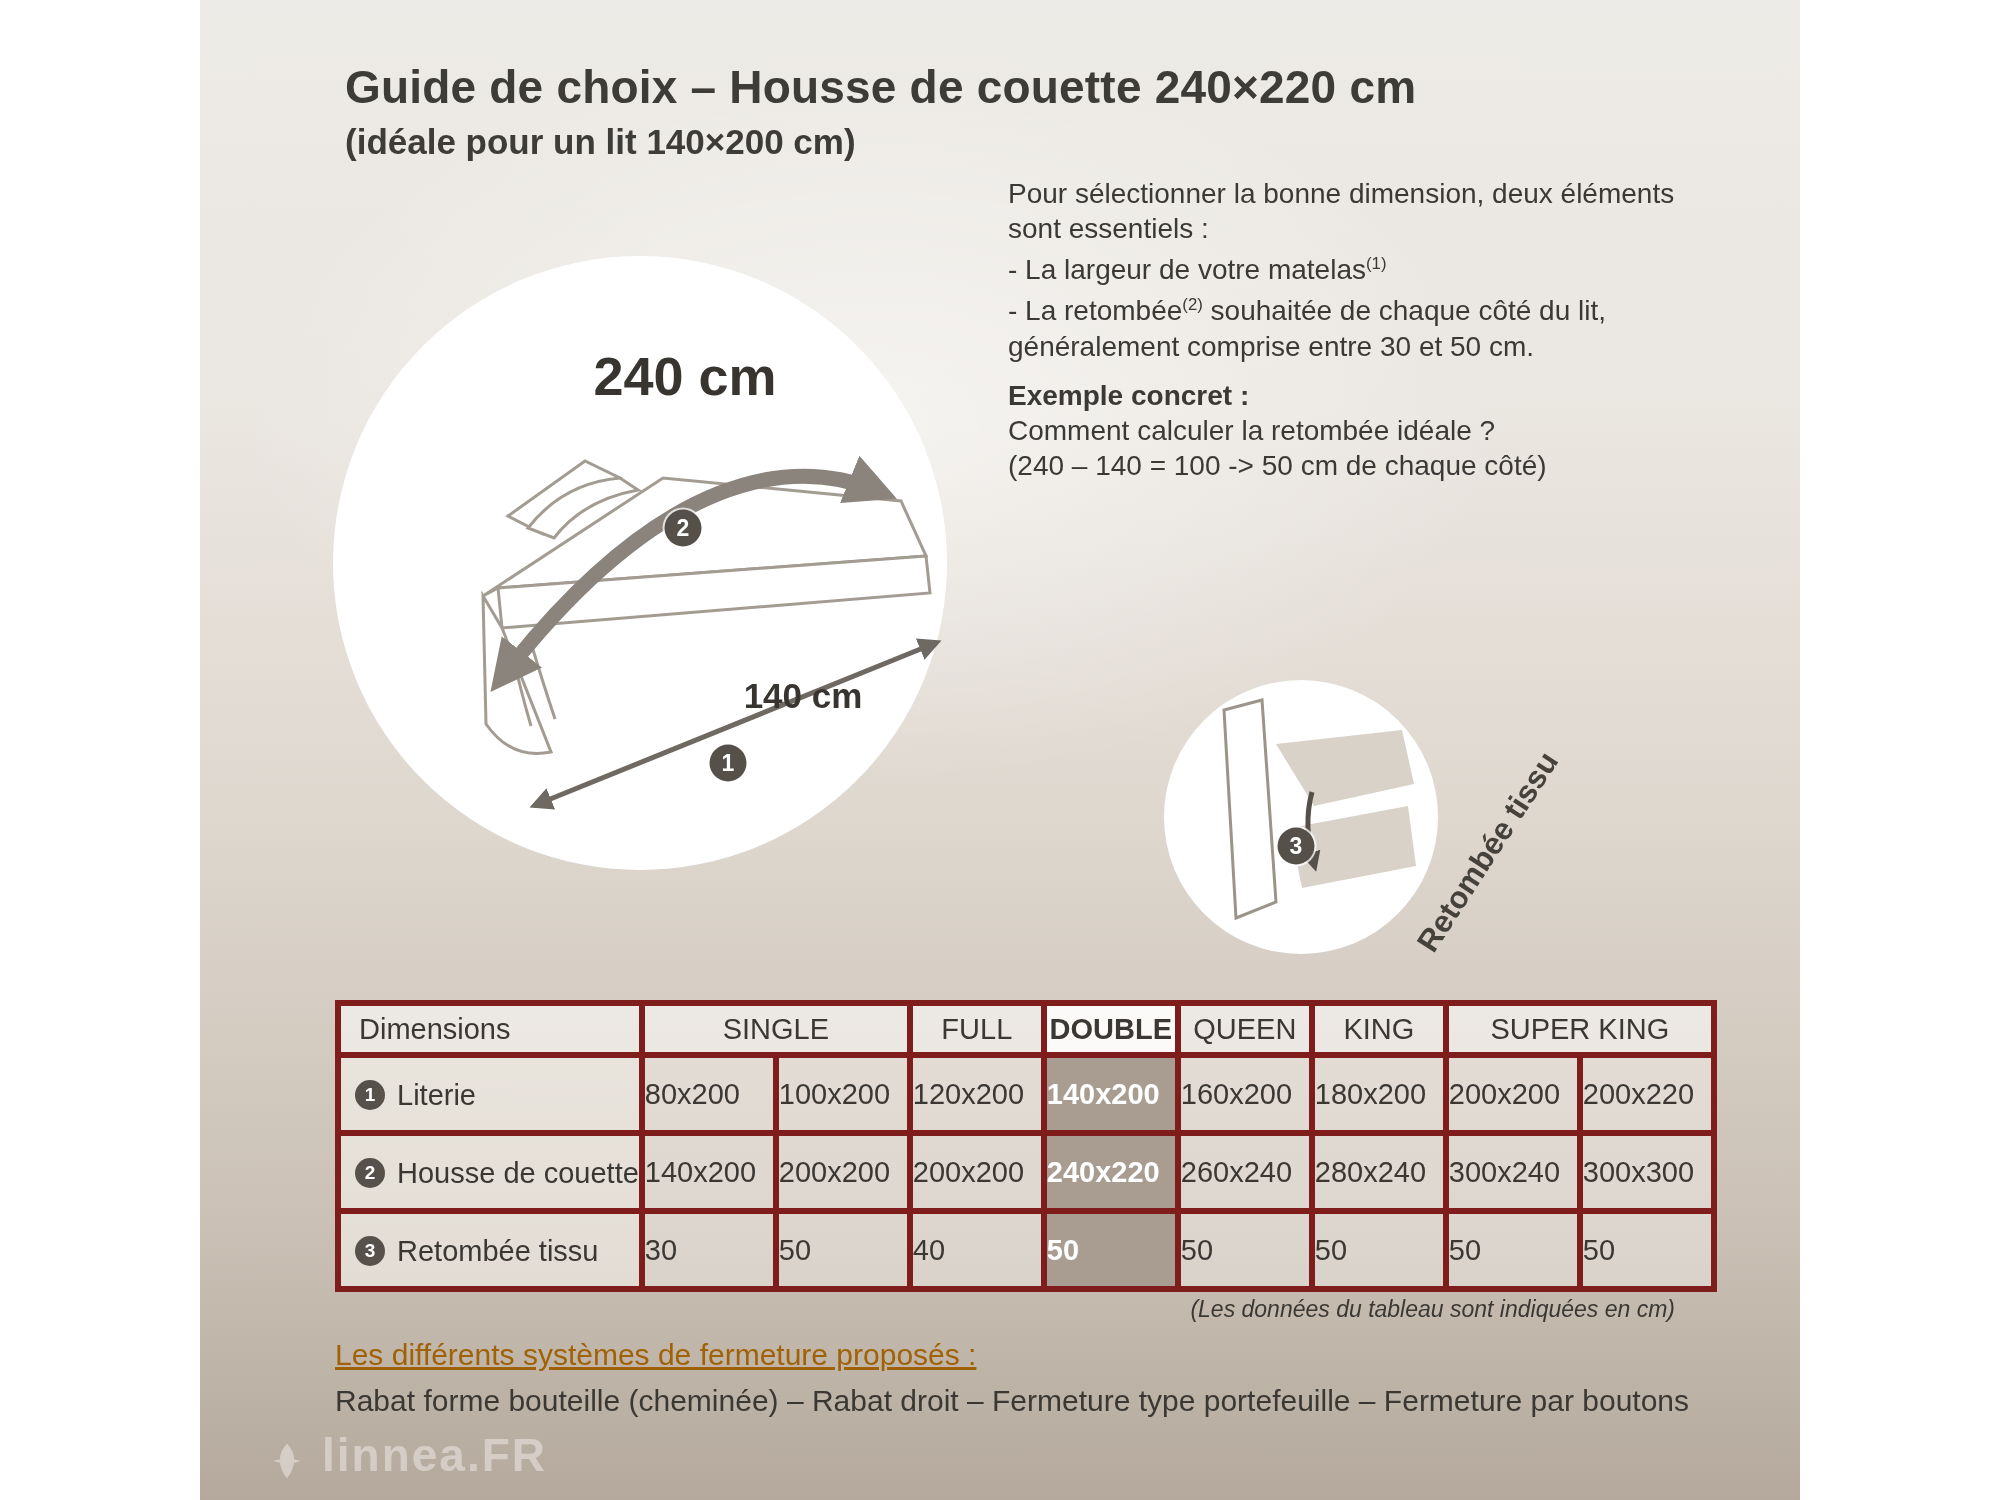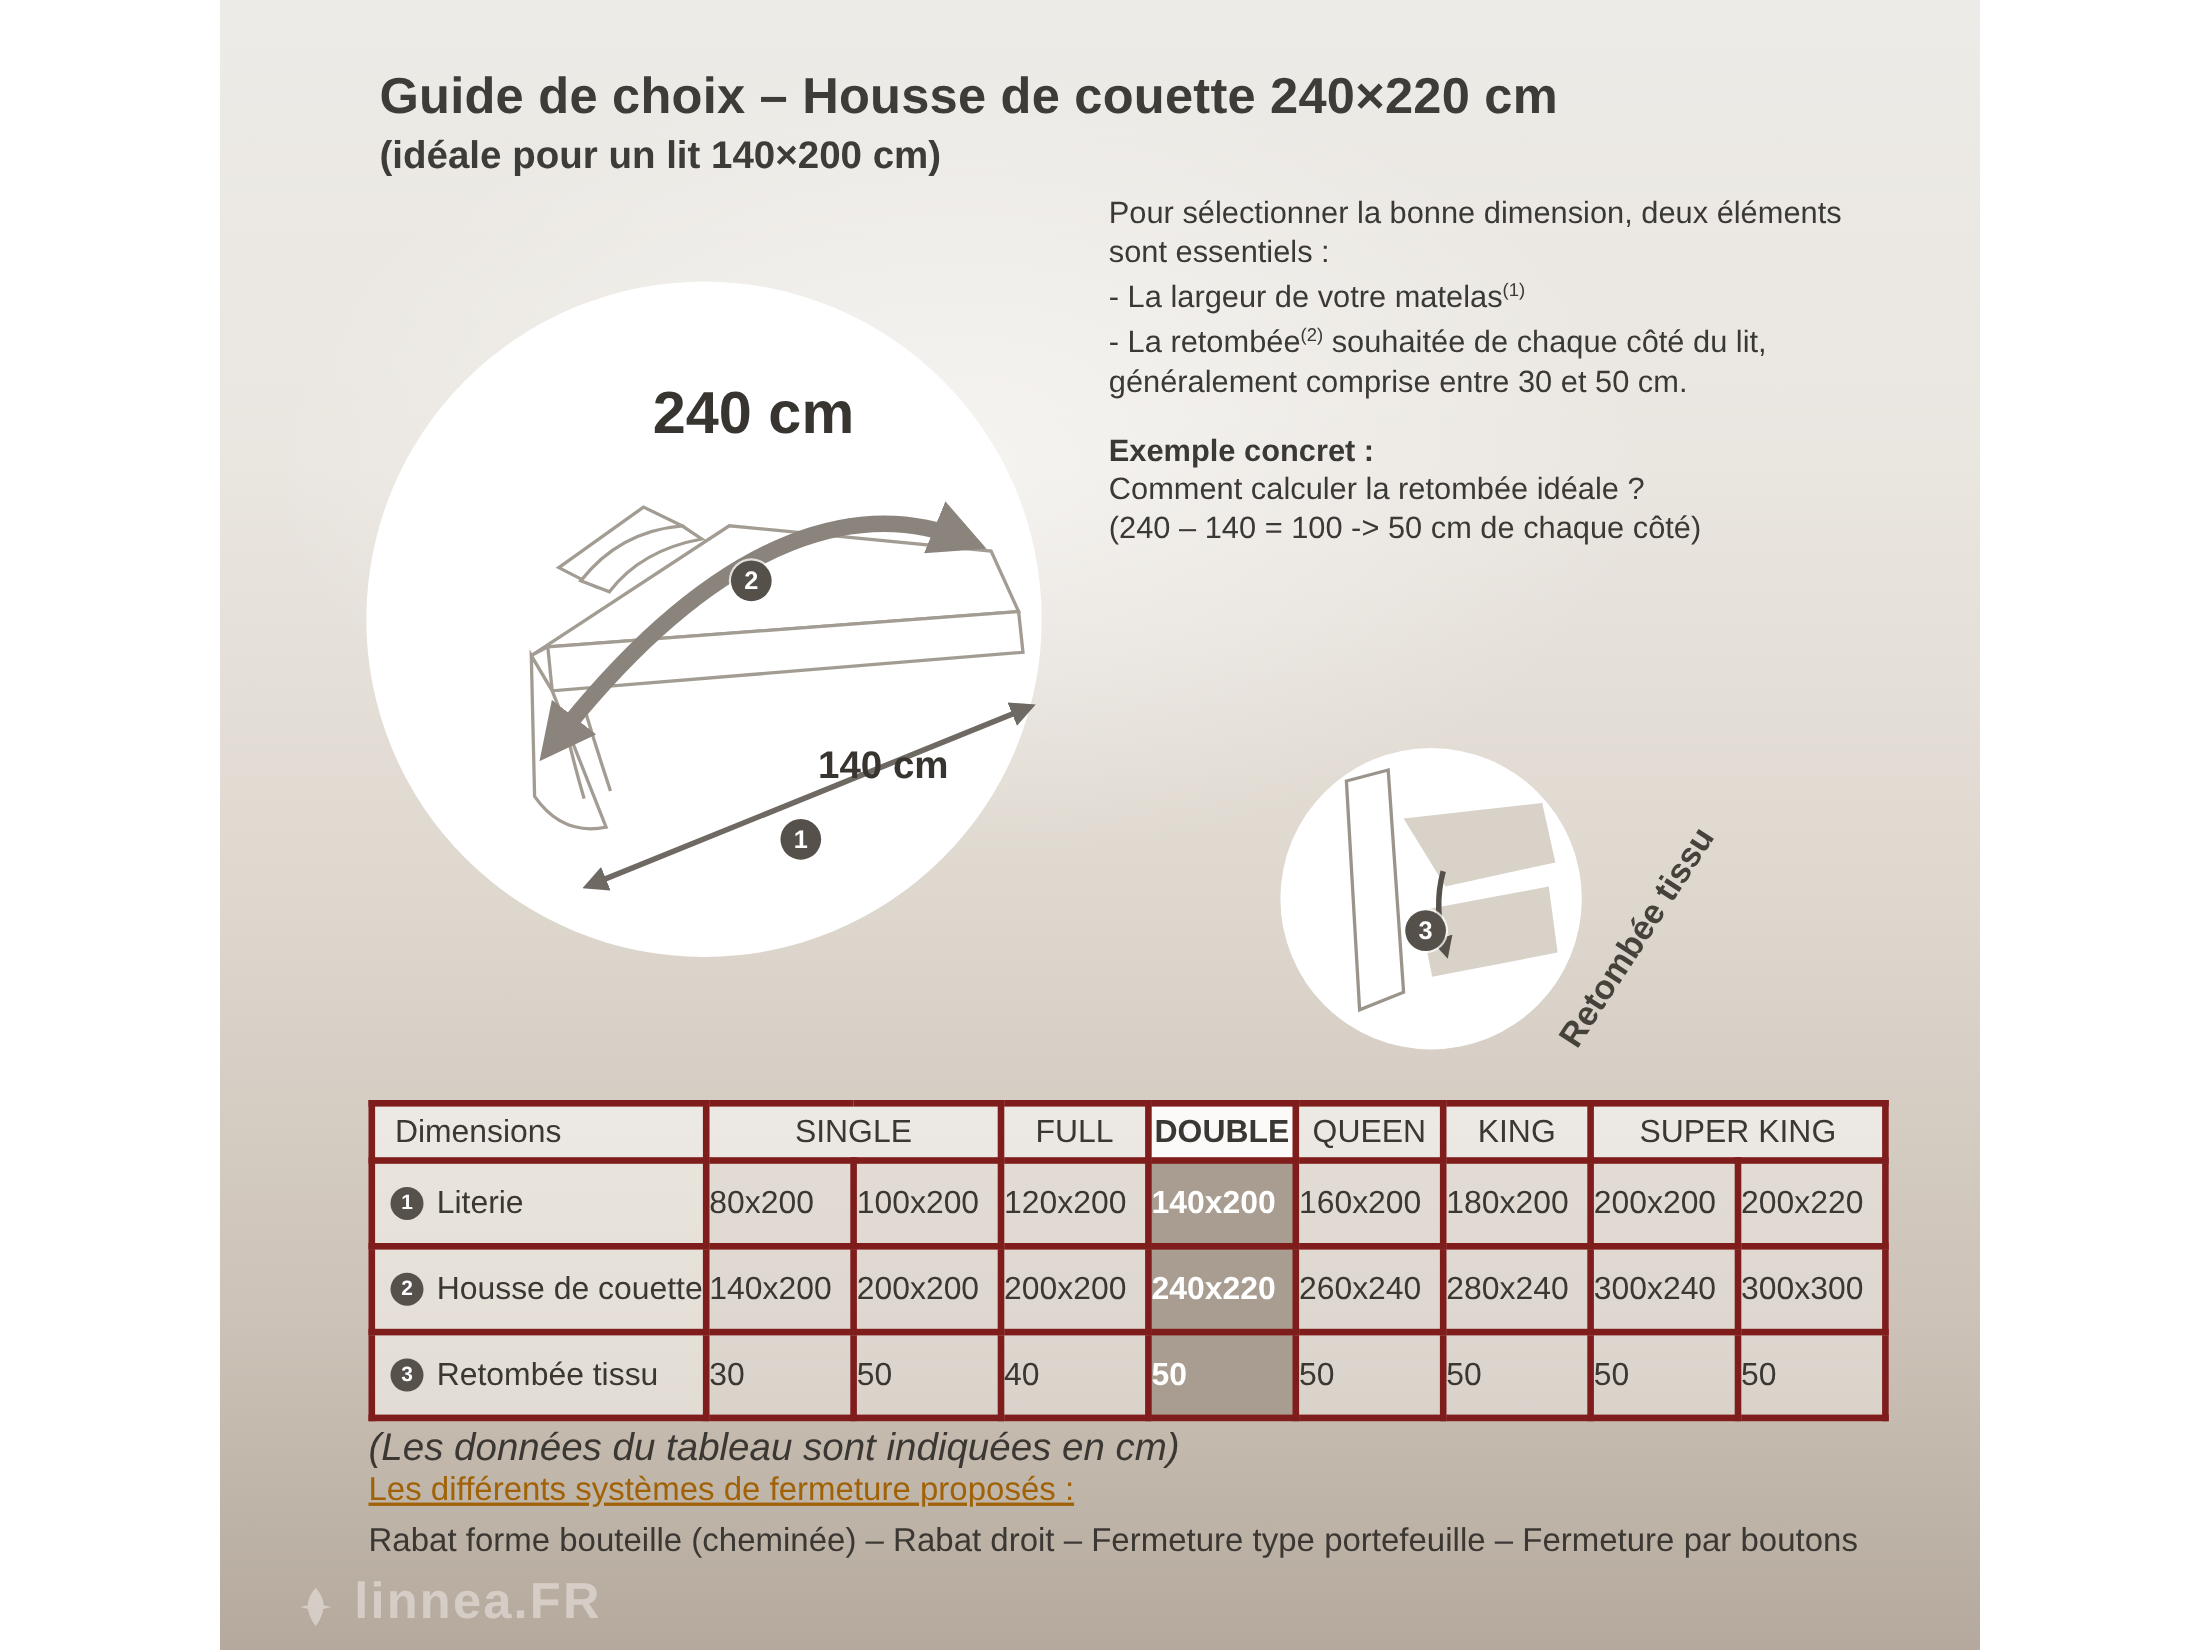--- a/index.html
+++ b/index.html
@@ -21,21 +21,21 @@
     position:absolute; left:345px; top:122px;
     font-size:35px; font-weight:bold; color:#3e3c39;
   }
 
   
   .text-block {
     position:absolute; left:1008px; top:176px; width:672px;
     font-size:28px; line-height:35px; color:#3b3936;
   }
   .text-block sup { font-size:0.6em; }
-  .example-heading { font-weight:bold; margin-top:28px; }
+  .example-heading { font-weight:bold; margin-top:14px; }
 
   
   .big-circle {
     position:absolute; left:333px; top:256px; width:614px; height:614px;
     background:#ffffff; border-radius:50%;
   }
   .big-circle svg { position:absolute; left:0; top:0; }
   .width-label {
     position:absolute; left:352px; top:120px; transform:translate(-50%,-50%);
     font-size:54px; font-weight:bold; color:#383531; white-space:nowrap;
@@ -85,21 +85,21 @@
   .row-marker {
     width:30px; height:30px; border-radius:50%;
     background:#56514b; color:#fff; font-size:19px; font-weight:bold;
     display:inline-flex; align-items:center; justify-content:center;
     margin-right:12px; vertical-align:middle;
   }
   .rowlabel-text { vertical-align:middle; }
 
   .footnote {
     position:absolute; left:335px; top:1296px; width:1340px;
-    text-align:left; font-size:35px; font-style:italic; color:#3b3834;
+    text-align:right; font-size:23px; font-style:italic; color:#3b3834;
   }
 
   .closure-heading {
     position:absolute; left:335px; top:1338px;
     font-size:30px; color:#a16207; text-decoration:underline;
   }
   .closure-text {
     position:absolute; left:335px; top:1384px;
     font-size:30px; color:#3b3834;
   }

